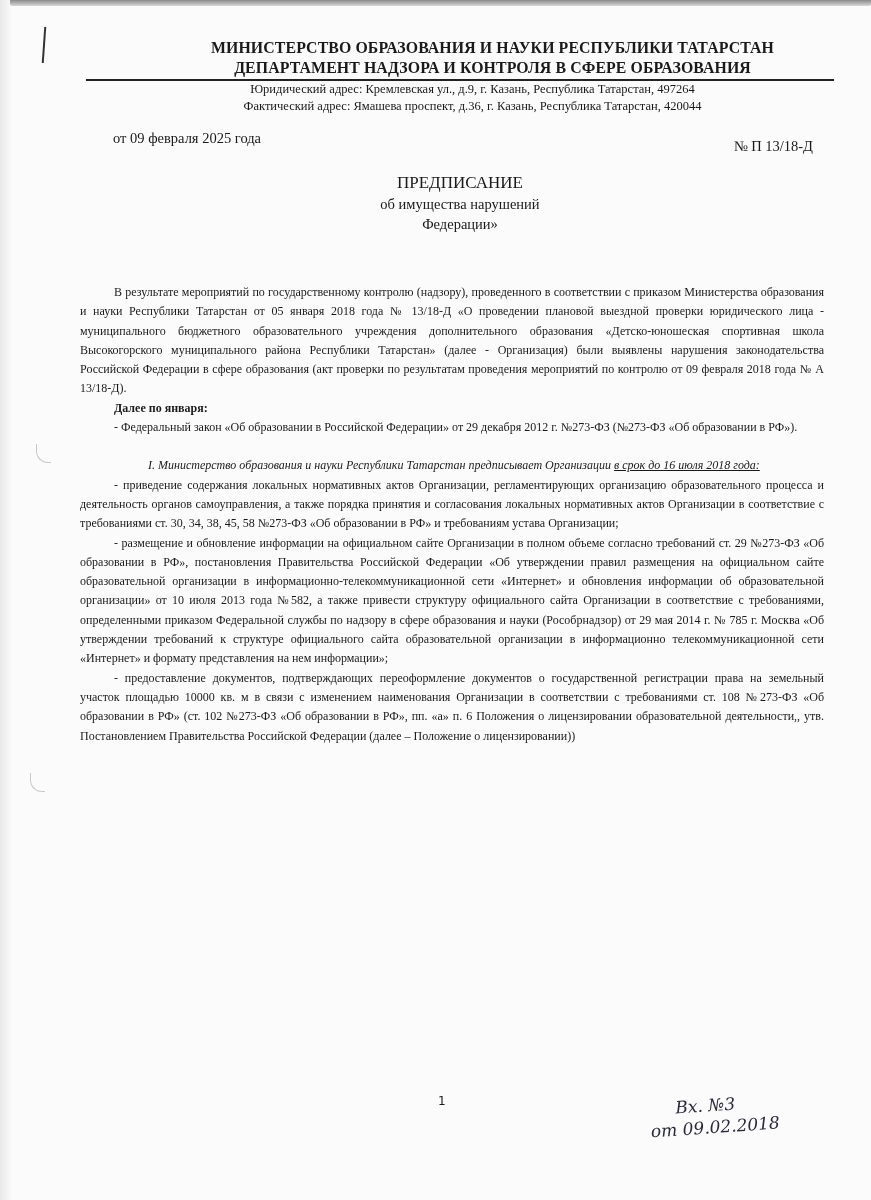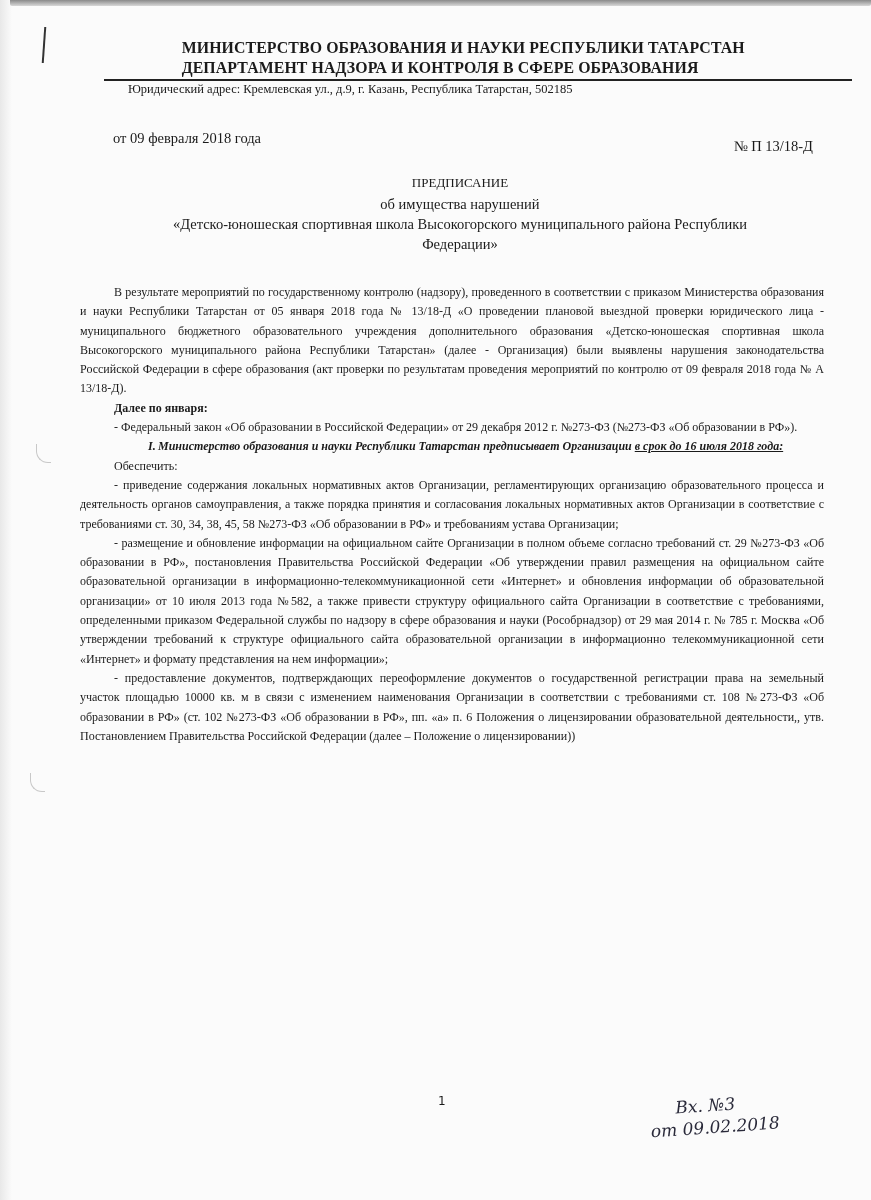--- a/index.html
+++ b/index.html
@@ -22,21 +22,21 @@
   .pen-mark {
     position: absolute; left: 43px; top: 27px; width: 2px; height: 36px;
     background: #333; transform: rotate(4deg);
   }
   .punch-mark {
     position: absolute; width: 14px; height: 18px;
     border-left: 1.5px solid #c8c8c8; border-bottom: 1.5px solid #c8c8c8;
     border-radius: 0 0 0 12px;
   }
   .header {
-    position: absolute; left: 168px; top: 38px; width: 685px; text-align: left;
+    position: absolute; left: 150px; top: 38px; width: 685px; text-align: center;
   }
   .org-line {
     font-family: "Liberation Serif", serif; font-weight: bold;
     font-size: 16.5px; letter-spacing: 0.1px; line-height: 20px;
     transform: scaleX(0.96);
   }
   .header-rule {
     margin: 1px 0 0 -64px; width: 748px; height: 2px; background: #222;
   }
   .addr-line {
@@ -44,29 +44,29 @@
   }
   .date-row {
     position: absolute; left: 113px; top: 130px; width: 700px;
     font-size: 14.5px; display: flex; justify-content: space-between;
   }
   .date-row .number { margin-top: 8px; }
   .title-block {
     position: absolute; left: 100px; top: 172px; width: 720px; text-align: center;
     font-size: 14.5px; line-height: 20px;
   }
-  .title-block .title { font-size: 13px; line-height: 22px; }
+  .title-block .title { font-size: 17px; line-height: 22px; }
   .body {
     position: absolute; left: 80px; top: 283px; width: 744px;
     font-size: 12px; line-height: 19.3px; text-align: justify;
   }
   .body p { margin: 0; text-indent: 34px; }
   .body .bold { font-weight: bold; }
   .body .section {
-    font-weight: bold; font-style: italic; text-indent: 34px;
+    margin-top: 19px; font-weight: normal; font-style: italic; text-indent: 34px;
   }
   .body .section .num { display: inline-block; width: 44px; }
   .body .section .u { text-decoration: underline; }
   .page-num {
     position: absolute; left: 438px; top: 1094px;
     font-family: "DejaVu Sans", sans-serif; font-size: 12px;
   }
   .handwriting {
     position: absolute; left: 676px; top: 1093px;
     font-family: "DejaVu Serif", serif; font-style: italic;
@@ -81,41 +81,40 @@
 <div class="left-edge"></div>
 <div class="top-edge"></div>
 <div class="pen-mark"></div>
 <div class="punch-mark" style="left:36px; top:444px;"></div>
 <div class="punch-mark" style="left:30px; top:773px;"></div>
 
 <div class="header">
   <div class="org-line">МИНИСТЕРСТВО ОБРАЗОВАНИЯ И НАУКИ РЕСПУБЛИКИ ТАТАРСТАН</div>
   <div class="org-line">ДЕПАРТАМЕНТ НАДЗОРА И КОНТРОЛЯ В СФЕРЕ ОБРАЗОВАНИЯ</div>
   <div class="header-rule"></div>
-  <div class="addr-line">Юридический адрес: Кремлевская ул., д.9, г. Казань, Республика Татарстан, 502185</div>
+  <div class="addr-line">Юридический адрес: Кремлевская ул., д.9, г. Казань, Республика Татарстан, 497264</div>
+  <div class="addr-line">Фактический адрес: Ямашева проспект, д.36, г. Казань, Республика Татарстан, 420044</div>
 </div>
 
 <div class="date-row">
-  <span>от 09 февраля 2018 года</span>
+  <span>от 09 февраля 2025 года</span>
   <span class="number">№ П 13/18-Д</span>
 </div>
 
 <div class="title-block">
   <div class="title">ПРЕДПИСАНИЕ</div>
   <div>об имущества нарушений</div>
-  <div>«Детско-юношеская спортивная школа Высокогорского муниципального района Республики</div>
   <div>Федерации»</div>
 </div>
 
 <div class="body">
   <p>В результате мероприятий по государственному контролю (надзору), проведенного в соответствии с  приказом Министерства образования и науки Республики Татарстан от 05 января 2018 года № 13/18-Д «О проведении плановой выездной проверки юридического лица - муниципального бюджетного образовательного учреждения дополнительного образования «Детско-юношеская спортивная школа Высокогорского муниципального района Республики Татарстан» (далее - Организация) были выявлены нарушения законодательства Российской Федерации в сфере образования (акт проверки по результатам проведения мероприятий по контролю от  09 февраля  2018 года № А 13/18-Д).</p>
   <p class="bold">Далее по января:</p>
   <p>- Федеральный закон «Об образовании в Российской Федерации» от 29 декабря 2012 г. №273-ФЗ (№273-ФЗ «Об образовании в РФ»).</p>
   <p class="section"><span class="num">I.</span><span>Министерство образования и науки Республики Татарстан предписывает Организации </span><span class="u">в срок до 16 июля 2018 года:</span></p>
-  <p>Обеспечить:</p>
   <p>- приведение содержания локальных нормативных актов Организации, регламентирующих организацию образовательного процесса и деятельность органов самоуправления, а также порядка принятия и согласования локальных нормативных актов Организации в соответствие с требованиями ст. 30, 34, 38, 45, 58 №273-ФЗ «Об образовании в РФ» и требованиям устава Организации;</p>
   <p>- размещение и обновление информации на официальном сайте Организации в полном объеме согласно требований ст. 29 №273-ФЗ «Об образовании в РФ», постановления Правительства Российской Федерации «Об утверждении правил размещения на официальном сайте образовательной организации в информационно-телекоммуникационной сети «Интернет» и обновления информации об образовательной организации» от 10 июля 2013 года №582, а также привести структуру официального сайта Организации в соответствие с требованиями, определенными приказом Федеральной службы по надзору в сфере образования и науки (Рособрнадзор) от 29 мая 2014 г. № 785 г. Москва «Об утверждении требований к структуре официального сайта образовательной организации в информационно телекоммуникационной сети «Интернет» и формату представления на нем информации»;</p>
   <p>- предоставление документов, подтверждающих переоформление документов о государственной регистрации права на земельный участок площадью 10000 кв. м в связи с изменением наименования Организации в соответствии с требованиями ст. 108 №273-ФЗ «Об образовании в РФ» (ст. 102 №273-ФЗ «Об образовании в РФ», пп. «а» п. 6 Положения о лицензировании образовательной деятельности,, утв. Постановлением Правительства Российской Федерации (далее – Положение о лицензировании))</p>
 </div>
 
 <div class="page-num">1</div>
 
 <div class="handwriting">
   <div>Вх. №3</div>
   <div>от 09.02.2018</div>

